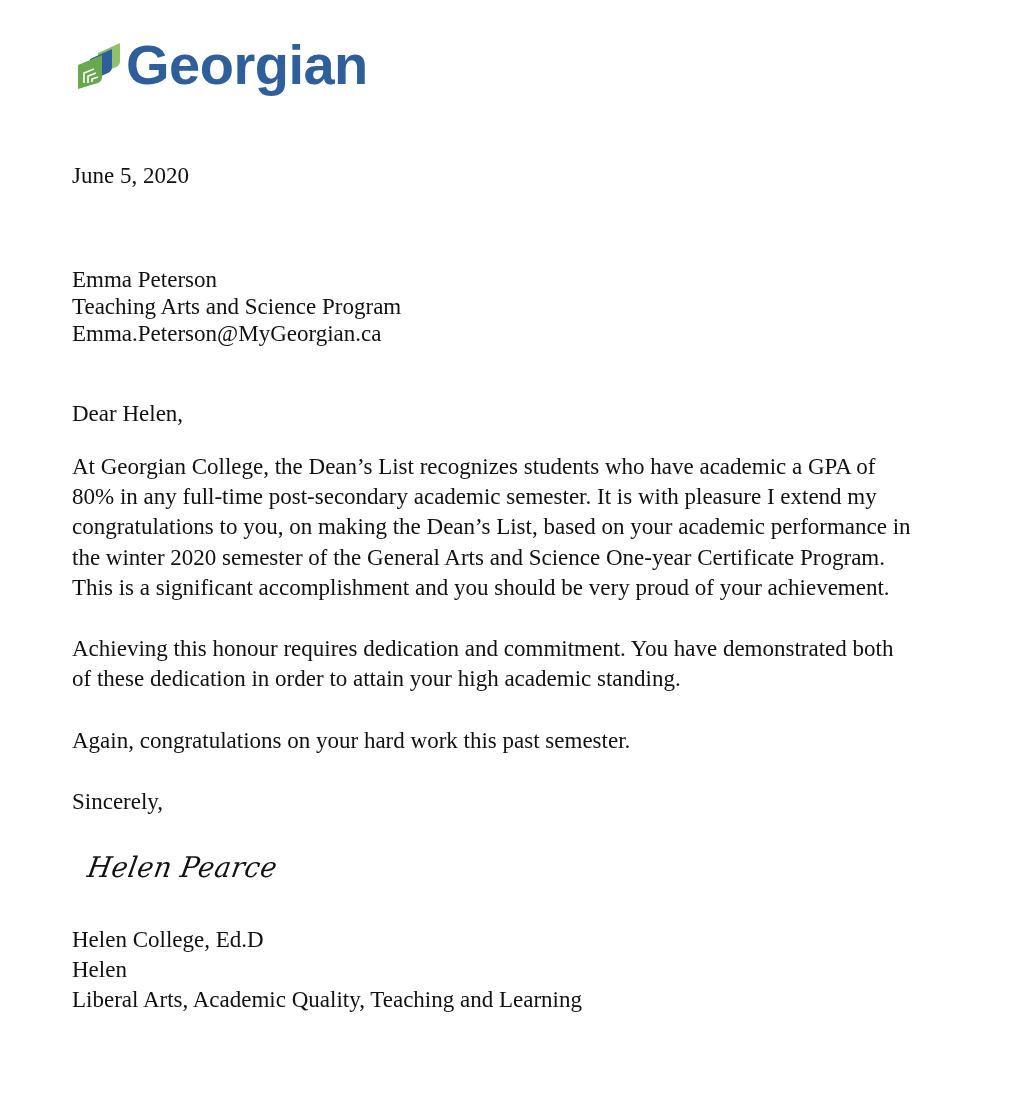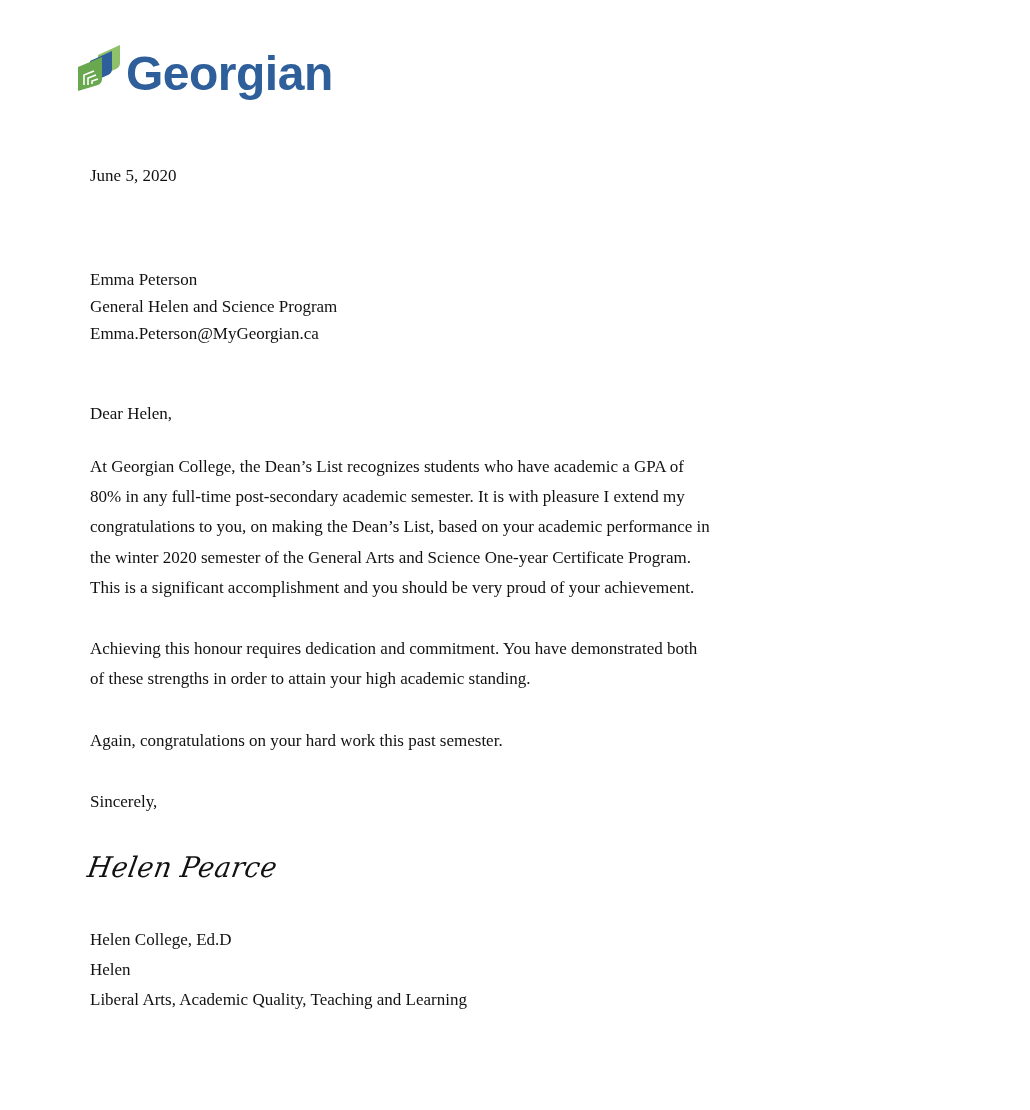--- a/index.html
+++ b/index.html
@@ -5,26 +5,26 @@
     html, body { margin: 0; padding: 0; background: #ffffff; }
     body {
       width: 1030px; height: 1110px; position: relative; overflow: hidden;
       font-family: "Liberation Serif", "DejaVu Serif", serif;
       color: #111111;
     }
     .logo { position: absolute; left: 76px; top: 30px; display: flex; align-items: center; }
     .logo-mark { width: 48px; height: 50px; }
     .logo-text {
       font-family: "Liberation Sans", "DejaVu Sans", sans-serif;
-      font-weight: bold; font-size: 48px; color: #2e5f9b;
-      letter-spacing: -0.5px; margin-left: 2px; margin-top: 16px;
+      font-weight: bold; font-size: 56px; color: #2e5f9b;
+      letter-spacing: -0.5px; margin-left: 2px; margin-top: 2px;
     }
     .line {
-      position: absolute; left: 90px;
-      font-size: 17px; line-height: 24px; white-space: nowrap;
+      position: absolute; left: 72px;
+      font-size: 23px; line-height: 24px; white-space: nowrap;
     }
     .signature {
       position: absolute; left: 88px; top: 852px;
       font-family: "DejaVu Serif", serif; font-style: italic;
       font-size: 27px; color: #111; letter-spacing: 0.5px;
       transform: skewX(-10deg) scaleY(1.05);
     }
   </style>
 </head>
 <body>
@@ -41,36 +41,36 @@
     <path d="M8 44 L8 34 L18 30" stroke="#ffffff" stroke-width="1.6" fill="none"></path>
     <path d="M12 44 L12 37 L20 34" stroke="#ffffff" stroke-width="1.6" fill="none"></path>
     <path d="M16 43 L16 40 L22 38" stroke="#ffffff" stroke-width="1.6" fill="none"></path>
   </svg>
   <span class="logo-text">Georgian</span>
 </div>
 
 <div class="line" style="top:164px">June 5, 2020</div>
 
 <div class="line" style="top:268px">Emma Peterson</div>
-<div class="line" style="top:295px">General Helen and Science Program</div>
+<div class="line" style="top:295px">Teaching Arts and Science Program</div>
 <div class="line" style="top:322px">Emma.Peterson@MyGeorgian.ca</div>
 
 <div class="line" style="top:402px">Dear Helen,</div>
 
 <div>
   <div class="line" style="top:455px">At Georgian College, the Dean’s List recognizes students who have academic a GPA of</div>
   <div class="line" style="top:485px">80% in any full-time post-secondary academic semester. It is with pleasure I extend my</div>
   <div class="line" style="top:515px">congratulations to you, on making the Dean’s List, based on your academic performance in</div>
   <div class="line" style="top:546px">the winter 2020 semester of the General Arts and Science One-year Certificate Program.</div>
   <div class="line" style="top:576px">This is a significant accomplishment and you should be very proud of your achievement.</div>
 </div>
 
 <div>
   <div class="line" style="top:637px">Achieving this honour requires dedication and commitment. You have demonstrated both</div>
-  <div class="line" style="top:667px">of these strengths in order to attain your high academic standing.</div>
+  <div class="line" style="top:667px">of these dedication in order to attain your high academic standing.</div>
 </div>
 
 <div>
   <div class="line" style="top:729px">Again, congratulations on your hard work this past semester.</div>
 </div>
 
 <div class="line" style="top:790px">Sincerely,</div>
 
 <div class="signature">Helen Pearce</div>
 

